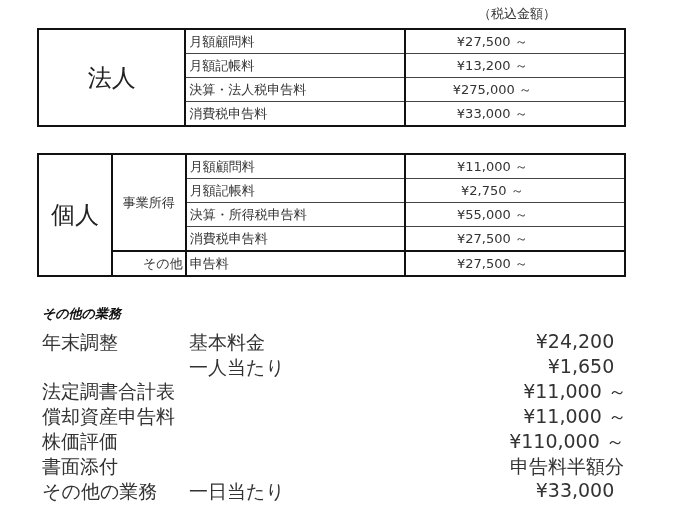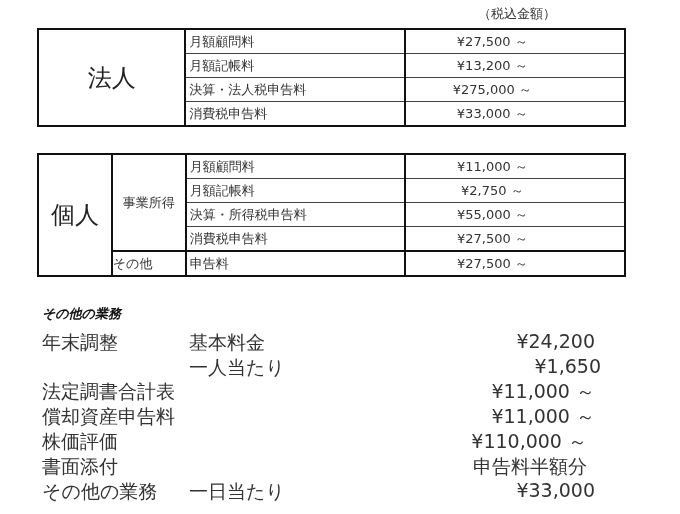--- a/index.html
+++ b/index.html
@@ -12,21 +12,21 @@
   table.fees td.sub { font-size:13px; text-align:center; border-right:2.5px solid #111; padding:0 2px; }
   table.fees td.item { border-right:2.5px solid #111;margin-left:7px; }
   table.fees td.amt { text-align:center; padding-right:48px; }
   table.fees tr.thick td { border-top:2.5px solid #111; }
   #t1 { top:28px; width:589px; }
   #t2 { top:153px; width:589px; }
   .other-title { position:absolute; left:42px; top:305px; font-size:13px; font-weight:bold; color:#111;font-style:italic; }
   .orow { position:absolute; left:42px; width:560px; height:24px; font-size:19px; color:#333; }
   .orow .n { position:absolute; left:0; top:0; }
   .orow .s { position:absolute; left:147px; top:0; }
-  .orow .v { position:absolute; left:423px; width:130px; top:0; text-align:right; }
+  .orow .v { position:absolute; left:468px; width:130px; top:0; text-align:center; }
 </style>
 </head>
 <body>
 
 <div class="note">（税込金額）</div>
 
 <table id="t1" class="fees">
   <colgroup>
       <col style="width:148px">
       <col style="width:220px">
@@ -73,21 +73,21 @@
   </tr>
   <tr>
     <td class="item">決算・所得税申告料</td>
     <td class="amt">¥55,000 ～</td>
   </tr>
   <tr>
     <td class="item">消費税申告料</td>
     <td class="amt">¥27,500 ～</td>
   </tr>
   <tr class="thick">
-    <td class="sub" style="text-align:left;padding-left:0;">その他</td>
+    <td class="sub" style="text-align:right;padding-left:0;">その他</td>
     <td class="item">申告料</td>
     <td class="amt">¥27,500 ～</td>
   </tr>
 </tbody>
   </table>
 
 <div class="other-title">その他の業務</div>
 
 <div class="orow" style="top:330px">
   <span class="n">年末調整</span>

